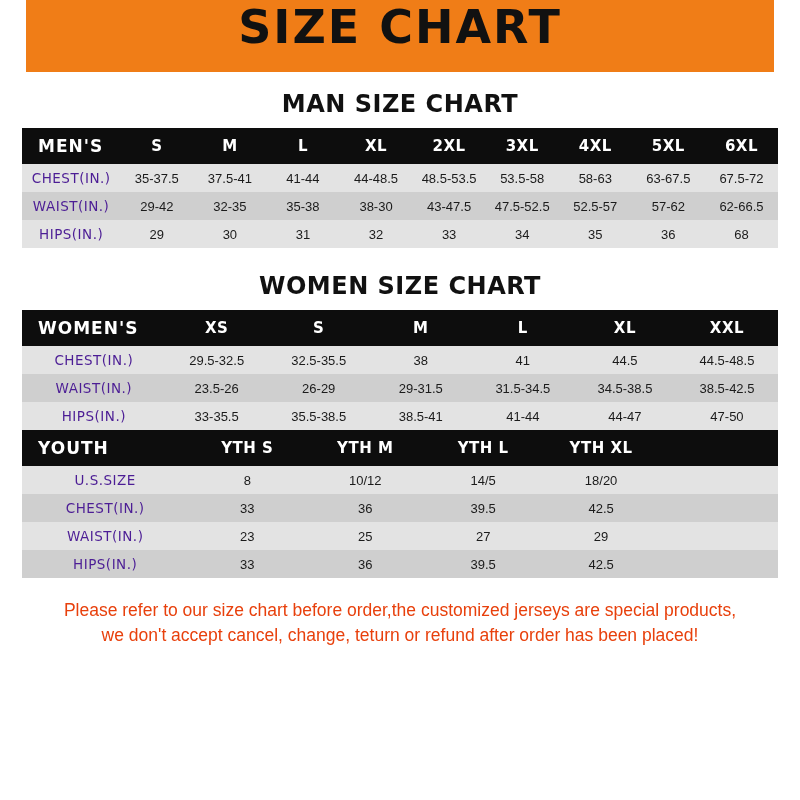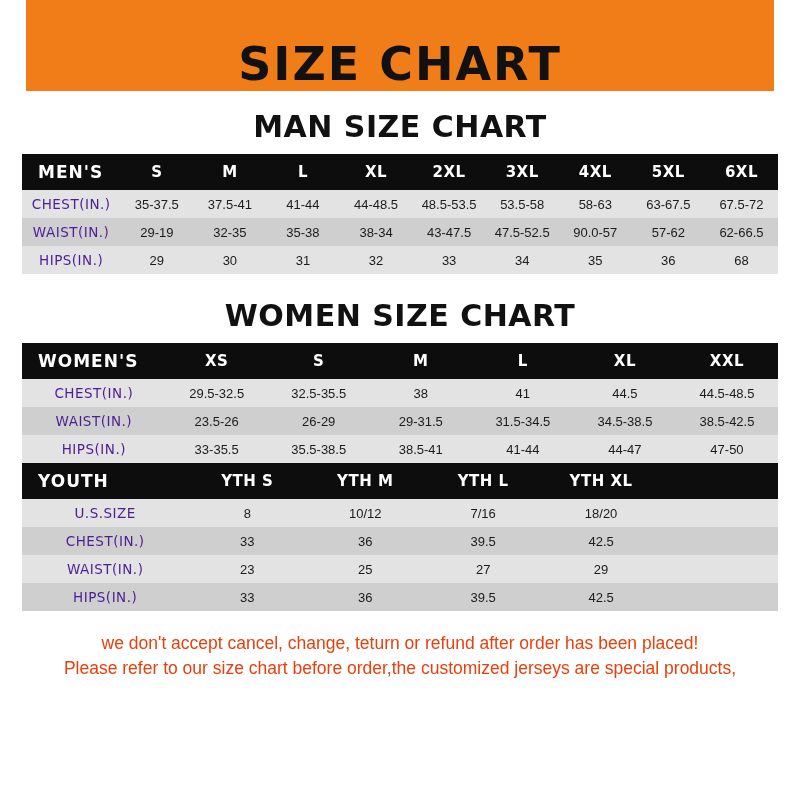--- a/index.html
+++ b/index.html
@@ -17,24 +17,24 @@
     position: relative;
     width: 800px;
     height: 800px;
     background: #ffffff;
     box-sizing: border-box;
   }
 
   
   .header-band {
     position: relative;
-    height: 91px;
+    height: 72px;
     background: #f07d17;
     display: flex;
-    align-items: flex-end;
+    align-items: flex-start;
     justify-content: center;
   }
   .header-band::before,
   .header-band::after {
     content: "";
     position: absolute;
     top: 0;
     bottom: 0;
     width: 26px;
     background: #ffffff;
@@ -52,21 +52,21 @@
 
   .content {
     padding: 0 22px;
     box-sizing: border-box;
   }
 
   .section-title {
     text-align: center;
     font-family: "DejaVu Sans", sans-serif;
     font-weight: bold;
-    font-size: 30px;
+    font-size: 24px;
     color: #111111;
     letter-spacing: 0.5px;
   }
   .section-title.men { margin: 18px 0 10px 0; }
   .section-title.women { margin: 24px 0 10px 0; text-align: center; }
   .section-title.youth { margin: 26px 0 10px 0; }
 
   table.size-table {
     width: 100%;
     border-collapse: collapse;
@@ -179,27 +179,27 @@
           <td>41-44</td>
           <td>44-48.5</td>
           <td>48.5-53.5</td>
           <td>53.5-58</td>
           <td>58-63</td>
           <td>63-67.5</td>
           <td>67.5-72</td>
         </tr>
         <tr class="dark">
           <td class="rowlabel">WAIST(IN.)</td>
-          <td>29-19</td>
+          <td>29-42</td>
           <td>32-35</td>
           <td>35-38</td>
-          <td>38-34</td>
+          <td>38-30</td>
           <td>43-47.5</td>
           <td>47.5-52.5</td>
-          <td>90.0-57</td>
+          <td>52.5-57</td>
           <td>57-62</td>
           <td>62-66.5</td>
         </tr>
         <tr class="light">
           <td class="rowlabel">HIPS(IN.)</td>
           <td>29</td>
           <td>30</td>
           <td>31</td>
           <td>32</td>
           <td>33</td>
@@ -281,21 +281,21 @@
           <th>YTH L</th>
           <th>YTH XL</th>
           <th></th>
         </tr>
       </thead>
       <tbody>
         <tr class="light">
           <td class="rowlabel">U.S.SIZE</td>
           <td>8</td>
           <td>10/12</td>
-          <td>7/16</td>
+          <td>14/5</td>
           <td>18/20</td>
           <td></td>
         </tr>
         <tr class="dark">
           <td class="rowlabel">CHEST(IN.)</td>
           <td>33</td>
           <td>36</td>
           <td>39.5</td>
           <td>42.5</td>
           <td></td>
@@ -313,18 +313,18 @@
           <td>33</td>
           <td>36</td>
           <td>39.5</td>
           <td>42.5</td>
           <td></td>
         </tr>
       </tbody>
     </table>
 
     <div class="footer-note">
+      <div>Please refer to our size chart before order,the customized jerseys are special products,</div>
       <div>we don't accept cancel, change, teturn or refund after order has been placed!</div>
-      <div>Please refer to our size chart before order,the customized jerseys are special products,</div>
     </div>
 
   </div>
 </div>
 
 </body></html>

